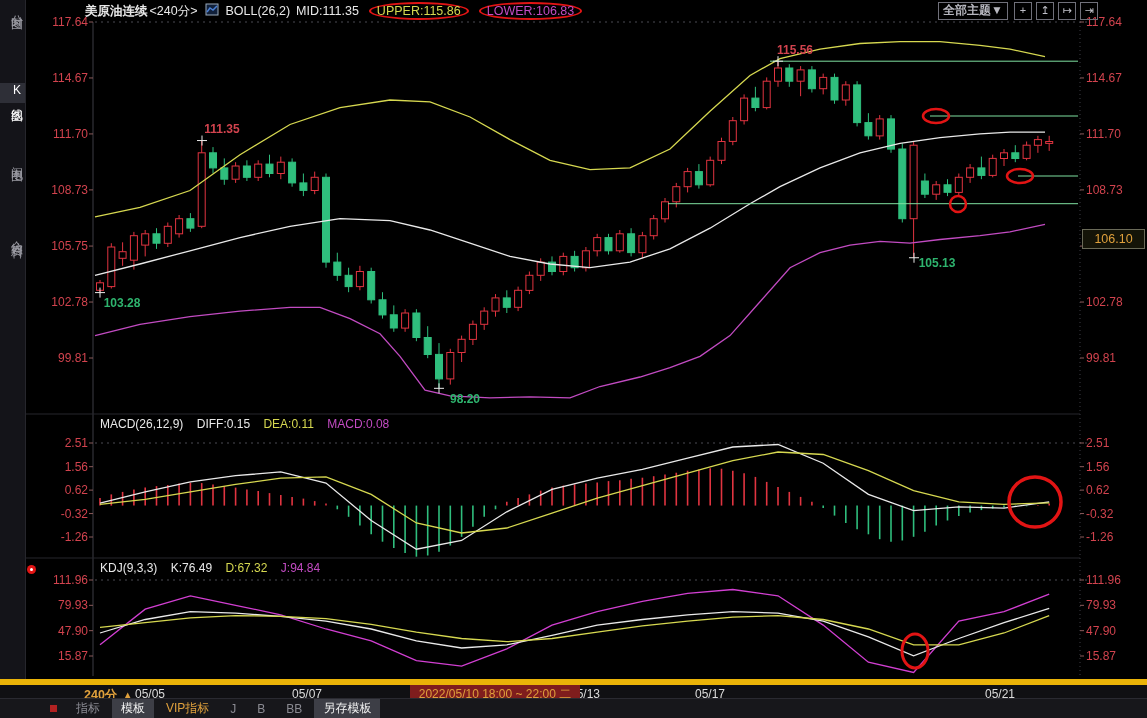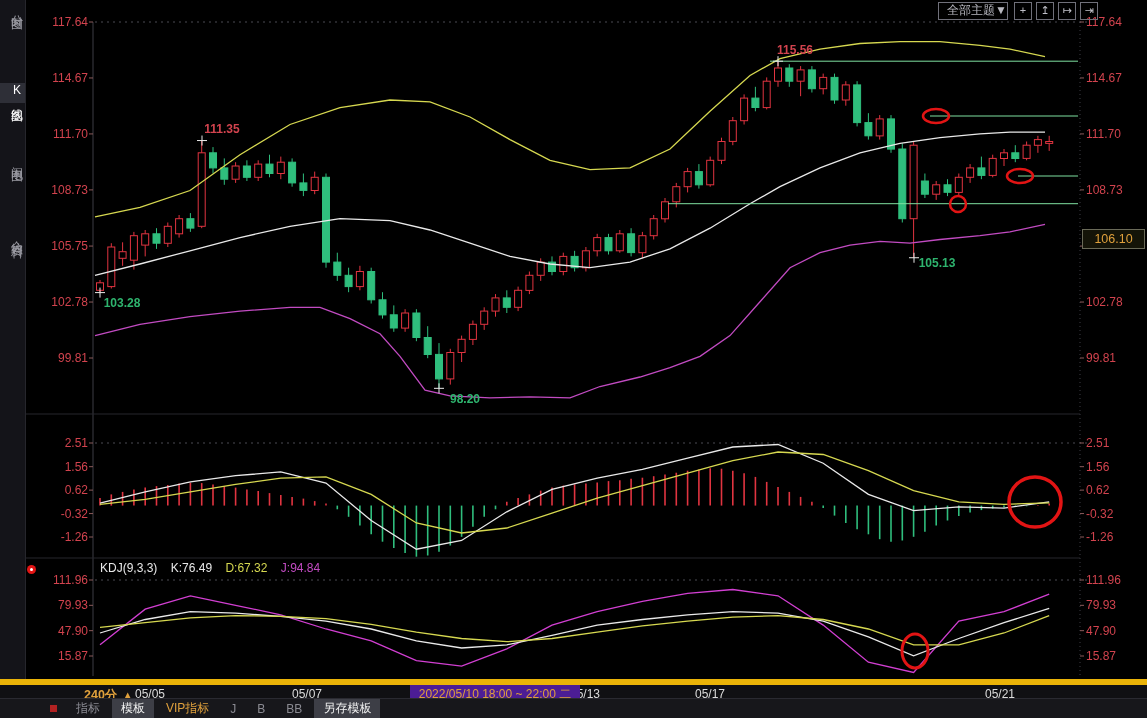--- a/index.html
+++ b/index.html
@@ -11,34 +11,34 @@
   .sb-item.active{background:#2e2f37;color:#ffffff;}
   .hdr{position:absolute;left:25px;top:0;height:22px;width:900px;display:flex;align-items:center;z-index:3;font-size:12.5px;white-space:nowrap;}
   .hdr .sym{margin-left:60px;color:#e8e8e8;font-weight:bold;}
   .hdr .per{margin-left:2px;color:#e8e8e8;}
   .hdr .mini-ic{margin-left:8px;display:inline-block;}
   .hdr .boll{margin-left:6px;color:#e8e8e8;}
   .hdr .mid{margin-left:6px;color:#e8e8e8;}
   .hdr .upper{margin-left:10px;color:#d6d850;}
   .hdr .lower{margin-left:10px;color:#c24bc2;}
   .circled{border:2px solid #e21414;border-radius:50%;padding:0px 6px;}
-  .theme-btn{position:absolute;left:938px;top:2px;width:68px;height:16px;border:1px solid #70707a;color:#b8b8c0;font-size:12px;text-align:right;line-height:15px;z-index:3;cursor:pointer;}
+  .theme-btn{position:absolute;left:938px;top:2px;width:68px;height:16px;border:1px solid #70707a;color:#b8b8c0;font-size:12px;text-align:center;line-height:15px;z-index:3;cursor:pointer;font-weight:bold;}
   .tool-icon{position:absolute;top:2px;width:16px;height:16px;border:1px solid #70707a;color:#c0c0c8;font-size:11px;text-align:center;line-height:15px;z-index:3;cursor:pointer;}
   .ind-hdr{position:absolute;left:100px;font-size:12px;z-index:3;white-space:nowrap;}
   .ind-hdr .w{color:#e8e8e8;margin-right:10px;}
   .ind-hdr .y{color:#d6d850;margin-right:10px;}
   .ind-hdr .m{color:#c24bc2;}
   .price-badge{position:absolute;left:1082px;top:229px;width:61px;height:18px;border:1px solid #6a6a58;background:#141408;color:#dfa03c;font-size:12.5px;text-align:center;line-height:18px;z-index:3;}
   .panel-marker{position:absolute;left:27px;top:565px;width:9px;height:9px;border-radius:50%;background:#e21414;z-index:3;}
   .panel-marker .dot{position:absolute;left:3px;top:3px;width:3px;height:3px;border-radius:50%;background:#fff;}
   .time-bar{position:absolute;left:0;top:679px;width:1147px;height:19px;background:#101013;border-top:6px solid #eab308;z-index:2;}
   .period-label{position:absolute;left:84px;top:2px;color:#dfa03c;font-weight:bold;font-size:12.5px;z-index:2;}
   .period-arrow{color:#dfa03c;margin-left:5px;font-size:11px;}
   .date-label{position:absolute;top:2px;transform:translateX(-50%);color:#dcdcdc;font-size:12px;z-index:2;}
-  .axis-highlight{position:absolute;left:410px;top:0px;width:170px;height:19px;background:#4c1d95;color:#dfa03c;font-size:12px;text-align:center;line-height:19px;z-index:4;}
+  .axis-highlight{position:absolute;left:410px;top:0px;width:170px;height:19px;background:#7f1d1d;color:#dfa03c;font-size:12px;text-align:center;line-height:19px;z-index:4;}
   .bottom-bar{position:absolute;left:0;top:698px;width:1147px;height:20px;background:#17171b;border-top:1px solid #2a2a31;display:flex;align-items:center;padding-left:50px;box-sizing:border-box;z-index:2;}
   .bb-icon{width:7px;height:7px;background:#b22222;margin-right:10px;}
   .btab{font-size:12px;color:#8a8a92;padding:1px 9px;margin-right:3px;cursor:pointer;}
   .btab.selected{background:#3d3e46;color:#f0f0f0;}
   .btab.vip{color:#dfa03c;}
 </style>
 </head>
 <body>
 
 <div id="app">
@@ -403,29 +403,49 @@
       <ellipse cx="915" cy="651" rx="13" ry="17" fill="none" stroke="#e21414" stroke-width="3"></ellipse>
     </svg>
 
   <div class="sidebar">
     <div class="sb-item" style="top:5px;">分时图</div>
     <div class="sb-item active" style="top:83px;">K线图</div>
     <div class="sb-item" style="top:157px;">闪电图</div>
     <div class="sb-item" style="top:231px;">合约资料</div>
   </div>
 
+  <div class="hdr">
+    <span class="sym">美原油连续</span>
+    <span class="per">&lt;240分&gt;</span>
+    <span class="mini-ic">
+      <svg width="14" height="13">
+          <rect x="1" y="1" width="12" height="11" fill="#10203a" stroke="#9ab" stroke-width="1"></rect>
+          <polyline points="2,9 5,5 8,7 12,3" fill="none" stroke="#4a7fd4" stroke-width="1.5"></polyline>
+        </svg>
+    </span>
+    <span class="boll">BOLL(26,2)</span>
+    <span class="mid">MID:111.35</span>
+    <span class="upper circled">UPPER:115.86</span>
+    <span class="lower circled">LOWER:106.83</span>
+  </div>
 
   <div class="theme-btn">全部主题▼</div>
   <div id="tool-icons">
       <span class="tool-icon" style="left: 1014px;">+</span>
       <span class="tool-icon" style="left: 1036px;">↥</span>
       <span class="tool-icon" style="left: 1058px;">↦</span>
       <span class="tool-icon" style="left: 1080px;">⇥</span>
     </div>
 
+  <div class="ind-hdr" style="top:417px;">
+    <span class="w">MACD(26,12,9)</span>
+    <span class="w">DIFF:0.15</span>
+    <span class="y">DEA:0.11</span>
+    <span class="m">MACD:0.08</span>
+  </div>
 
   <div class="ind-hdr" style="top:561px;">
     <span class="w">KDJ(9,3,3)</span>
     <span class="w">K:76.49</span>
     <span class="y">D:67.32</span>
     <span class="m">J:94.84</span>
   </div>
 
   <div class="panel-marker">
       <div class="dot"></div>

